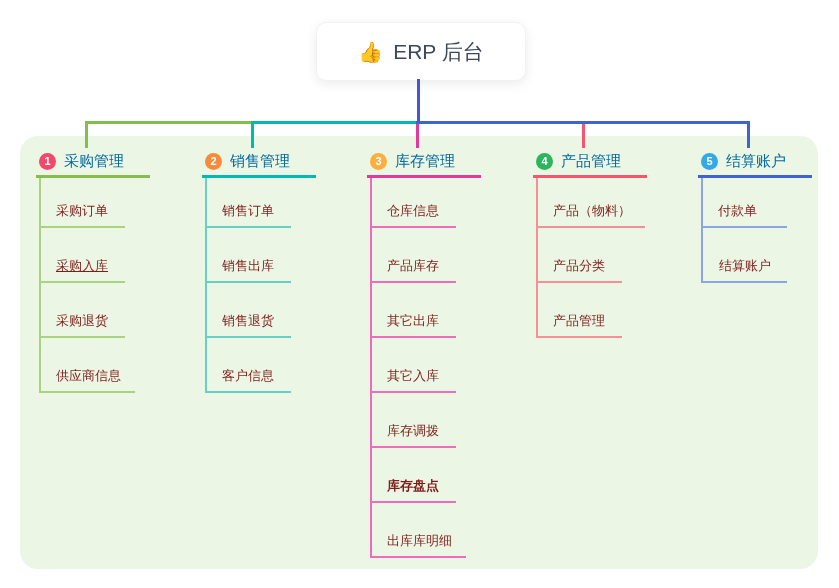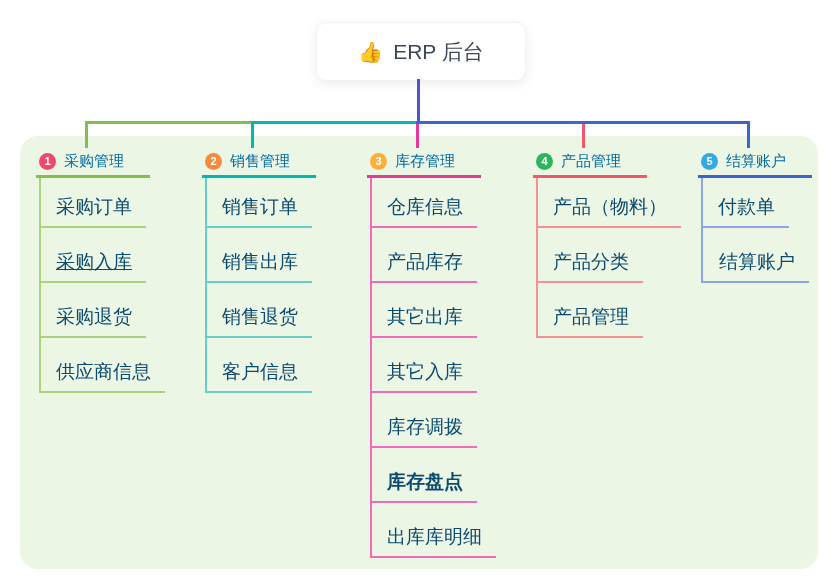--- a/index.html
+++ b/index.html
@@ -30,21 +30,21 @@
     width:17px;height:17px;border-radius:50%;flex:none;
     color:#fff;font-size:11px;font-weight:bold;line-height:17px;text-align:center;
   }
   .branch-label{margin-left:8px;font-size:15px;font-weight:500;color:#0369a1;white-space:nowrap;}
   .children{border-left:2px solid;margin-left:3px;width:max-content;}
   .child{
     display:flex;align-items:flex-end;box-sizing:border-box;
     height:55px;min-width:84px;width:max-content;
     padding:0 14px 6px 15px;
     border-bottom:2px solid;
-    font-size:19px;color:#0c4a6e;white-space:nowrap;
+    font-size:13px;color:#7f1d1d;white-space:nowrap;
   }
   .child:first-child{height:50px;}
 </style>
 </head>
 <body>
 
 <div class="panel" style="background: rgb(236, 246, 228);"></div>
 
 <div class="root-card">
   <span class="emoji">👍</span>

